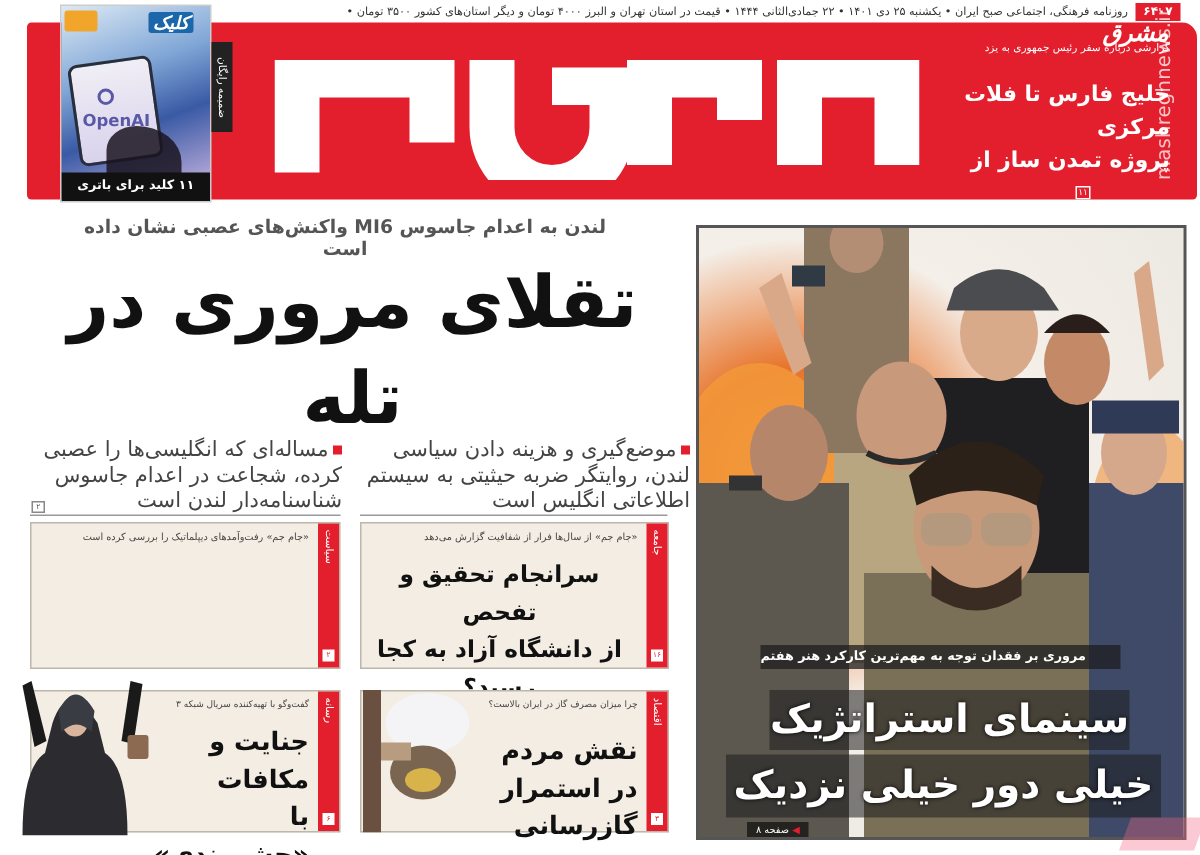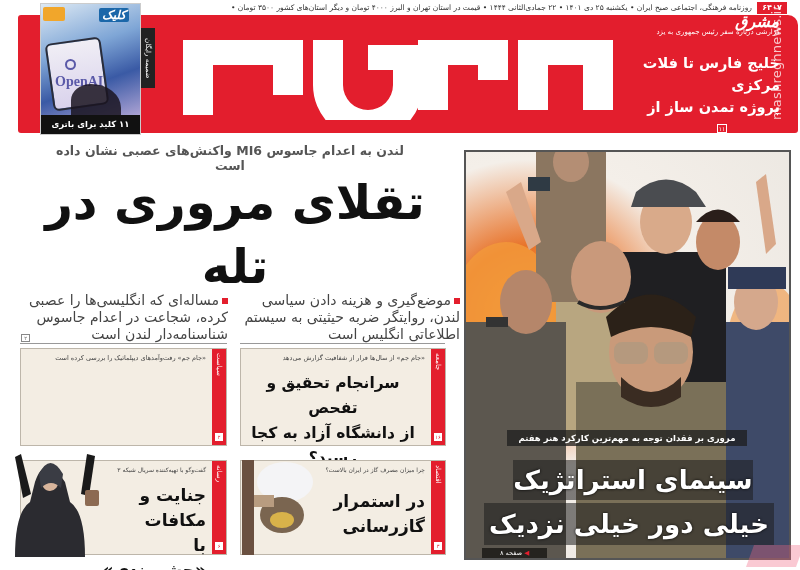--- a/index.html
+++ b/index.html
@@ -25,21 +25,21 @@
   .teaser-title { left: 612px; top: 52px; width: 168px; font-size: 14.5px; line-height: 22px; font-weight: bold; color: #fff; text-align: right; }
   .teaser-page { left: 717px; top: 124px; width: 10px; height: 9px; border: 1px solid #fff; background: #e31e2d; color:#fff; font-size: 6px; text-align:center; line-height: 7px; }
   .watermark { left: 769px; top: 10px; width: 18px; height: 110px; writing-mode: vertical-rl; transform: rotate(180deg);
     font-size: 13px; color: rgba(255,255,255,0.75); font-family: "DejaVu Sans", sans-serif; letter-spacing: 0.2px; }
 
   
   .supp { left: 40px; top: 3px; width: 101px; height: 132px; background: linear-gradient(160deg,#dde9f4 0%,#7fa6d6 35%,#3a5aa5 60%,#d9bfe6 100%); border: 1px solid #ccc; overflow: hidden; }
   .supp-logo { position:absolute; left: 58px; top: 4px; font-size: 12px; font-weight: bold; color: #fff; background:#1b67a9; padding: 0 3px; border-radius: 2px; font-style: italic; }
   .supp-sticker { position:absolute; left: 2px; top: 3px; width: 22px; height: 14px; background:#f1a62b; border-radius: 2px; }
   .supp-phone { position:absolute; left: 8px; top: 36px; width: 56px; height: 68px; background: linear-gradient(180deg,#f0eef5,#d9d2ec); border-radius: 6px; border: 2px solid #2a2d3a; transform: rotate(-8deg); }
-  .supp-openai { position:absolute; left: 14px; top: 70px; font-size: 14px; color: #5a59a8; font-weight: bold; font-family: Liberation Serif, serif; }
+  .supp-openai { position:absolute; left: 14px; top: 70px; font-size: 11px; color: #5a59a8; font-weight: bold; }
   .supp-openai-icon { position:absolute; left: 24px; top: 55px; width: 11px; height: 11px; border: 2px solid #5a59a8; border-radius: 50%; }
   .supp-hand { position:absolute; left: 30px; top: 80px; width: 50px; height: 40px; background: #1a1420; border-radius: 40% 60% 0 0; opacity: 0.85; }
   .supp-caption { position:absolute; left: 0; bottom: 0; width: 100%; height: 19px; background: #111; color: #fff; font-size: 8.5px; font-weight: bold; line-height: 19px; text-align: center; }
   .supp-tab { left: 141px; top: 28px; width: 14px; height: 60px; background: #222; color: #fff; font-size: 7px;
     writing-mode: vertical-rl; text-align: center; line-height: 14px; }
 
   
   .kicker { left: 40px; top: 143px; width: 380px; font-size: 12.5px; color: #555; font-weight: bold; text-align: center; }
   .headline { left: 20px; top: 170px; width: 430px; font-size: 48px; line-height: 64px; font-weight: bold; color: #111; text-align: center; letter-spacing: -1px; }
 
@@ -65,24 +65,24 @@
   .b4 { left: 240px; top: 460px; width: 206px; height: 95px; }
 
   
   .woman { left: 5px; top: 452px; width: 100px; height: 105px; }
   
   .pipe { left: 240px; top: 460px; width: 80px; height: 95px; }
 
   
   .photo { left: 464px; top: 150px; width: 327px; height: 410px; border: 2px solid #555; overflow: hidden;
     background: radial-gradient(ellipse at 20% 40%, #f5a23a 0%, #e8742b 20%, #f4efe9 45%, #eae6e0 100%); }
-  .photo-caption-kicker { left: 507px; top: 430px; width: 240px; height: 16px; background: rgba(30,30,30,0.75); color: #fff; font-size: 8.5px; font-weight: bold; line-height: 16px; text-align: center; }
+  .photo-caption-kicker { left: 507px; top: 430px; width: 240px; height: 16px; background: rgba(30,30,30,0.75); color: #fff; font-size: 8.5px; font-weight: bold; line-height: 16px; text-align: left; }
   .photo-title1 { left: 513px; top: 460px; width: 240px; height: 40px; background: rgba(30,30,30,0.55); color: #fff; font-size: 26px; font-weight: bold; line-height: 40px; text-align: center; text-shadow: 0 0 3px #000; }
   .photo-title2 { left: 484px; top: 503px; width: 290px; height: 42px; background: rgba(30,30,30,0.55); color: #fff; font-size: 26px; font-weight: bold; line-height: 42px; text-align: center; text-shadow: 0 0 3px #000; }
-  .photo-page { left: 482px; top: 548px; font-size: 6.5px; color: #fff; background: rgba(0,0,0,0.6); padding: 1px 18px; }
+  .photo-page { left: 498px; top: 548px; font-size: 6.5px; color: #fff; background: rgba(0,0,0,0.6); padding: 1px 6px; }
   .photo-page .arrow { color: #e31e2d; }
   .corner-logo { left: 750px; top: 545px; width: 50px; height: 22px; background: rgba(240,100,130,0.35); transform: skewX(-20deg); }
 </style>
 </head>
 <body>
 
 <div class="abs issue-badge">۶۴۰۷</div>
 <div class="abs info-line rtl">روزنامه فرهنگی، اجتماعی صبح ایران • یکشنبه ۲۵ دی ۱۴۰۱ • ۲۲ جمادی‌الثانی ۱۴۴۴ • قیمت در استان تهران و البرز ۴۰۰۰ تومان و دیگر استان‌های کشور ۳۵۰۰ تومان • ۲۰ صفحه</div>
 
 <div class="abs masthead"></div>
@@ -166,20 +166,21 @@
   <path d="M82,2 l8,2 l-6,40 l-8,-2 z" fill="#1a1a1a"></path>
   <rect x="80" y="38" width="14" height="16" rx="2" fill="#8c6a52"></rect>
 </svg>
 
 <div class="abs box b4">
   <div class="box-tab"></div>
   <div class="box-tab-label rtl">اقتصاد</div>
   <div class="box-tab-page">۳</div>
   <div class="box-kicker rtl" style="font-size:6px;">چرا میزان مصرف گاز در ایران بالاست؟</div>
   <div class="box-title rtl" style="top:28px; width:110px; text-align:right;">
+    <div>نقش مردم</div>
     <div>در استمرار گازرسانی</div>
   </div>
 </div>
 <svg class="abs pipe" viewBox="0 0 80 95">
   <rect x="2" y="0" width="12" height="95" fill="#6a5040"></rect>
   <ellipse cx="45" cy="22" rx="28" ry="20" fill="#f4f4f6"></ellipse>
   <ellipse cx="42" cy="55" rx="22" ry="18" fill="#7a6550"></ellipse>
   <ellipse cx="42" cy="60" rx="12" ry="8" fill="#d8b24a"></ellipse>
   <path d="M14,35 h20 v12 h-20 z" fill="#b89c80"></path>
 </svg>

